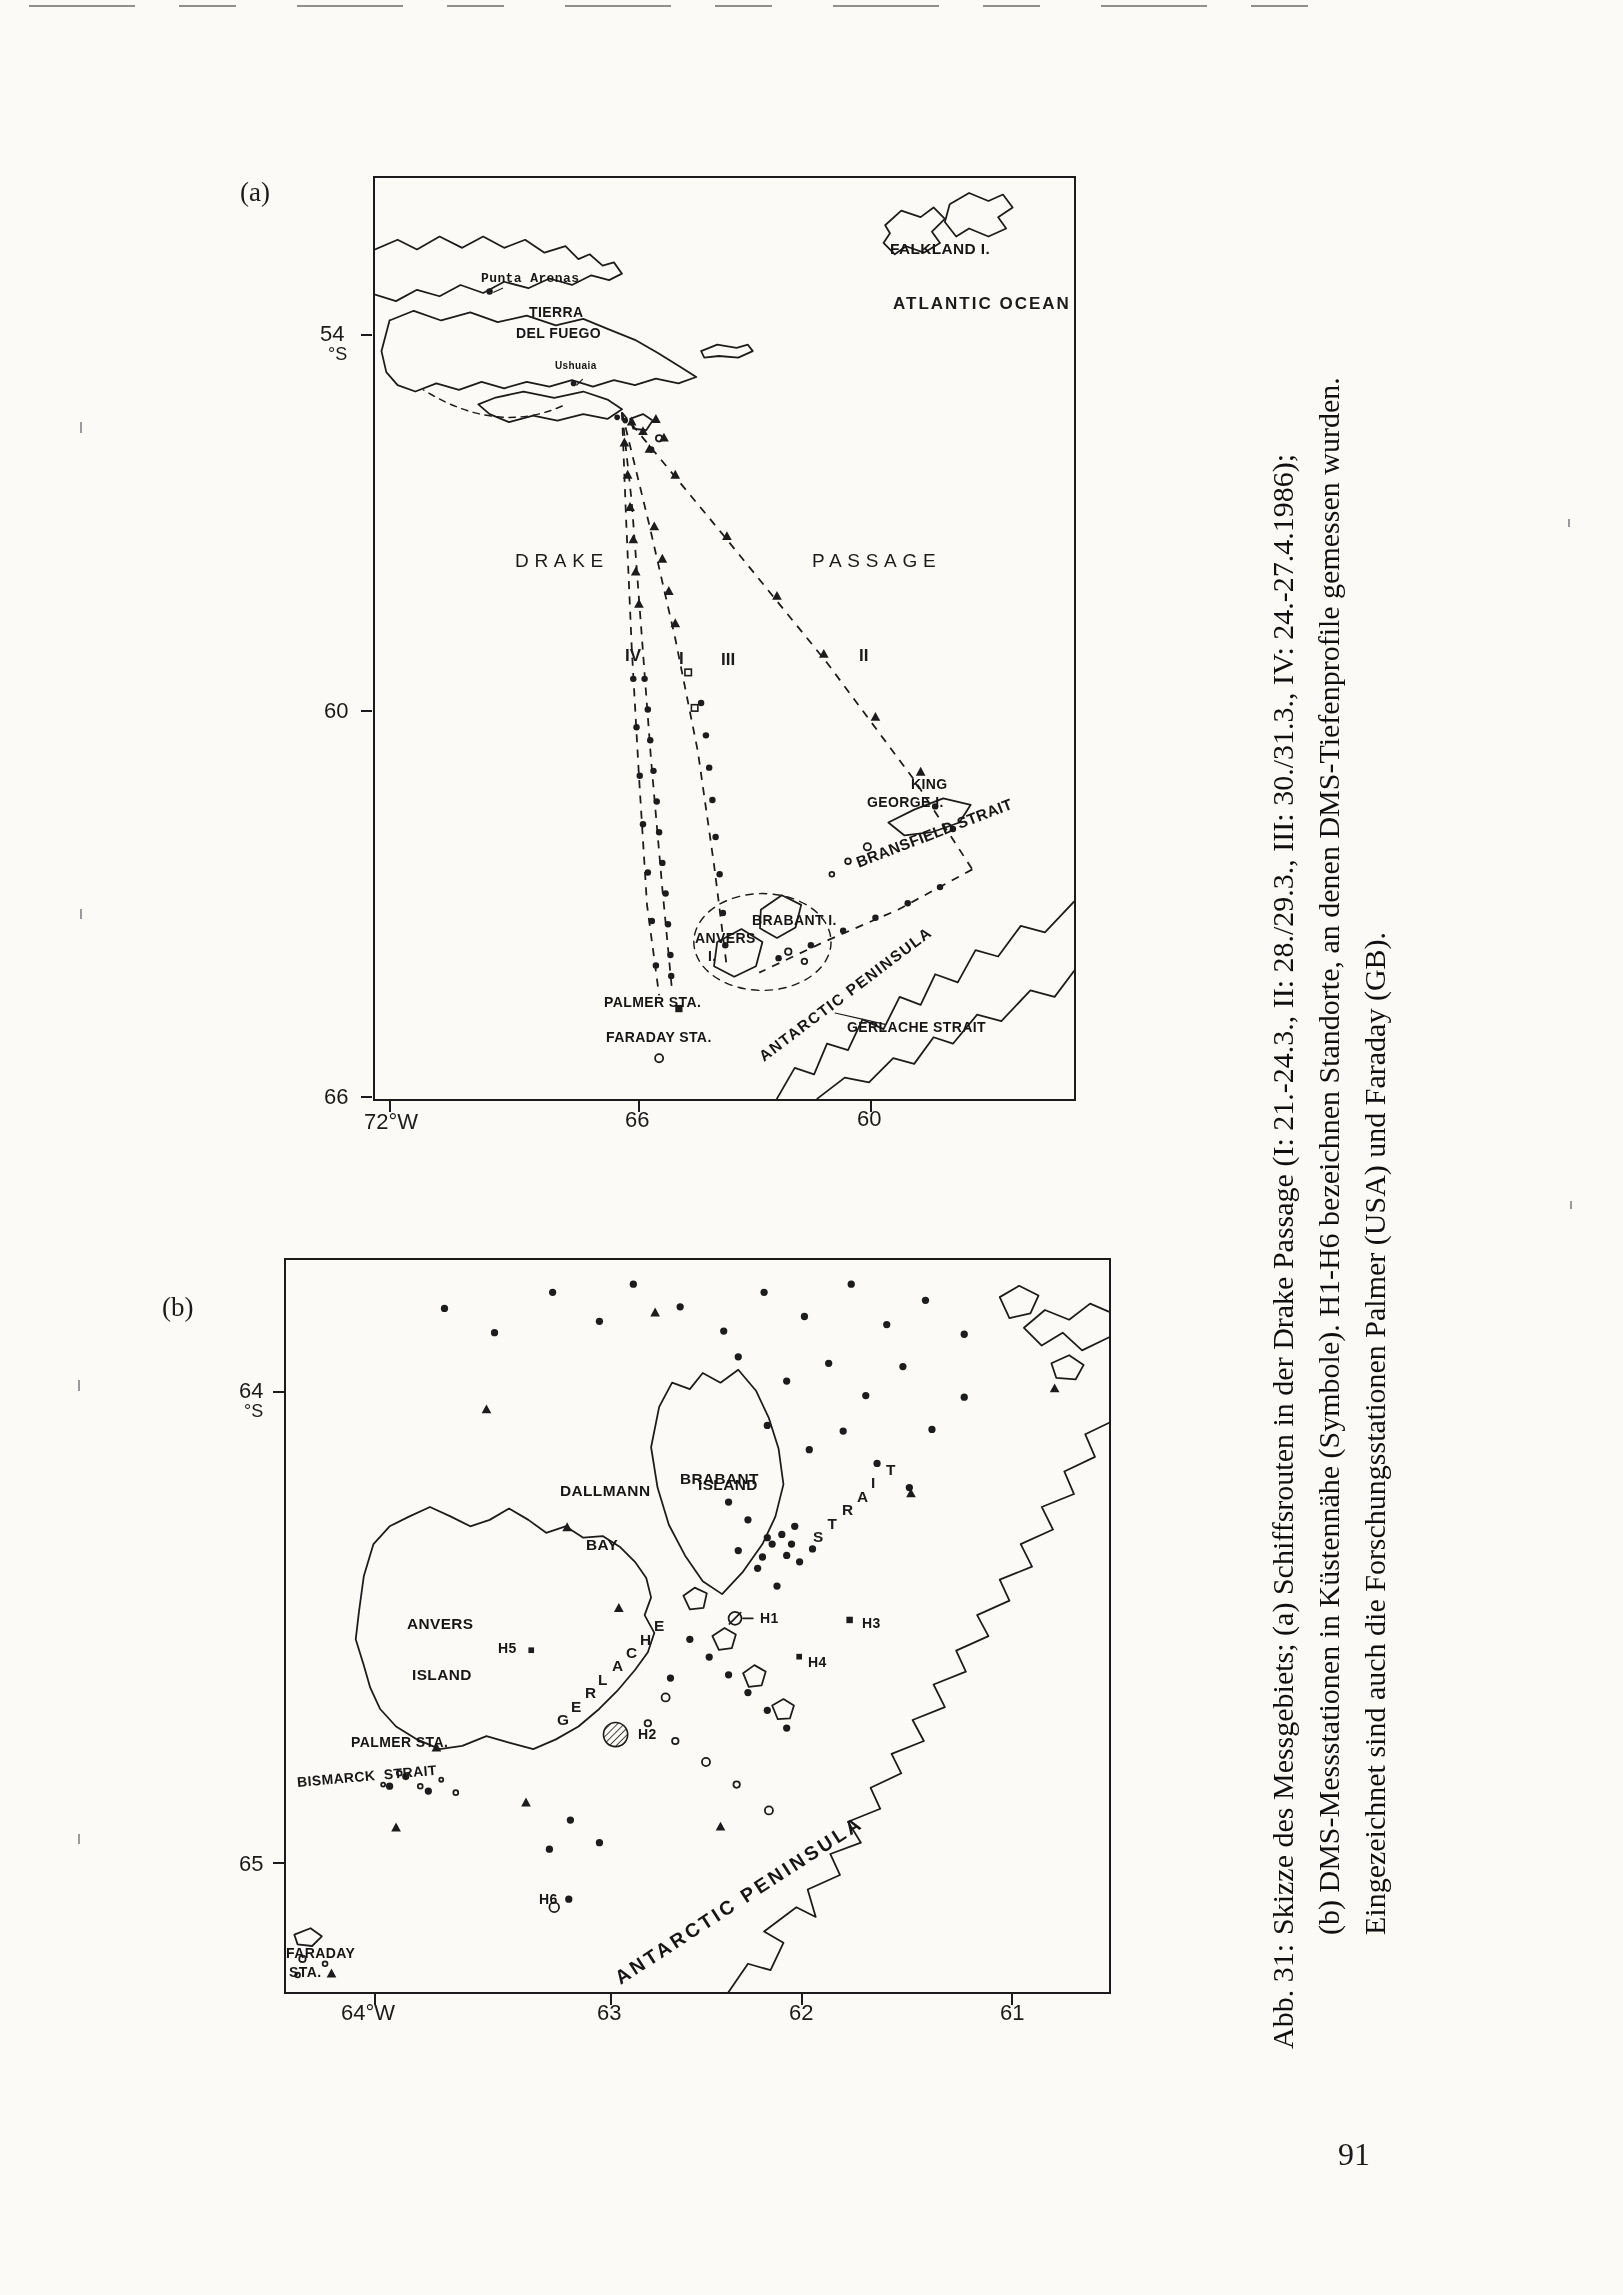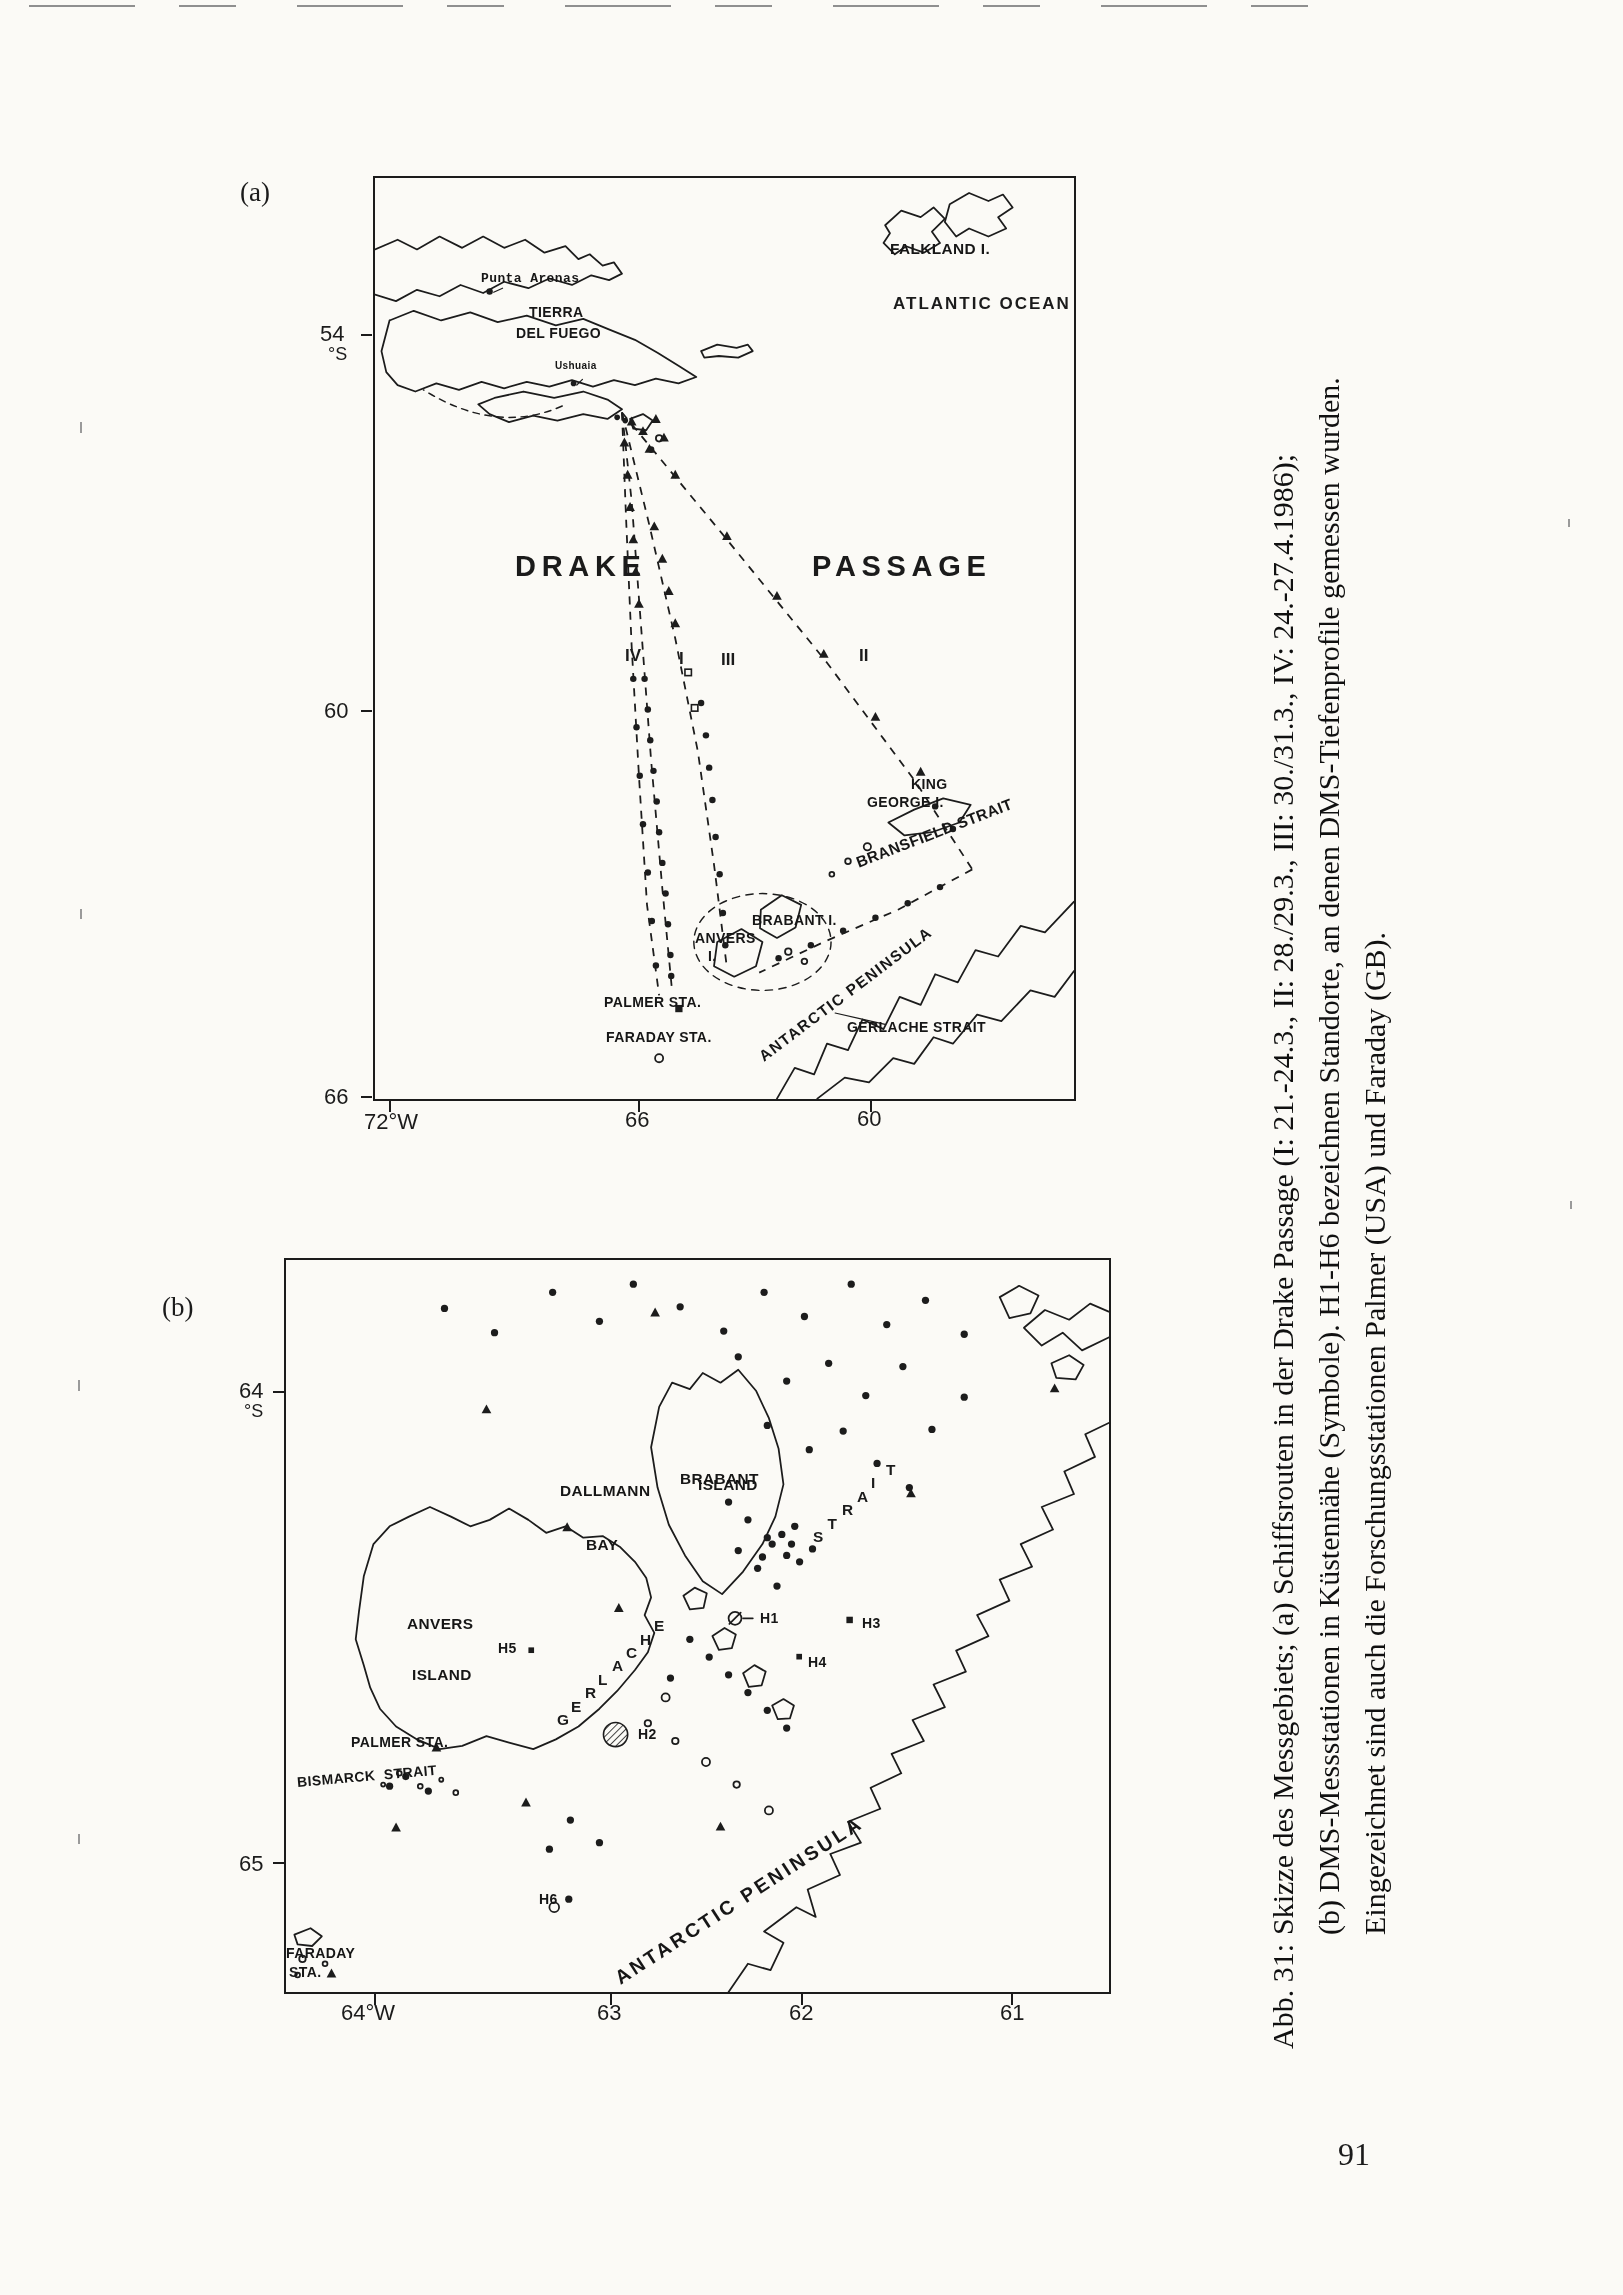--- a/index.html
+++ b/index.html
@@ -4,21 +4,21 @@
 <style>
   * { margin:0; padding:0; box-sizing:border-box; }
   html,body { width:1623px; height:2295px; }
   body { position:relative; background:#f2f1ec; font-family:"Liberation Sans",sans-serif; color:#1b1b1b; overflow:hidden; }
   .page { position:absolute; inset:0; background:#fbfaf6; }
   .map-frame { position:absolute; border:2px solid #1b1b1b; background:transparent; }
   .map-frame svg { display:block; }
   .geo { position:absolute; font-weight:bold; font-size:15.4px; letter-spacing:0.4px; white-space:pre; color:#161616; }
   .geo-sm { font-size:14px; }
   .sea { position:absolute; font-weight:bold; font-size:17px; letter-spacing:2px; white-space:pre; }
-  .big { position:absolute; font-weight:bold; font-size:29px; letter-spacing:5.7px; white-space:pre; }
+  .big { position:absolute; font-weight:normal; font-size:19px; letter-spacing:5.7px; white-space:pre; }
   .axis { position:absolute; font-size:22px; white-space:pre; }
   .route-lbl { position:absolute; font-weight:bold; font-size:17px; }
   .panel-lab { position:absolute; font-size:27px; font-family:"Liberation Serif",serif; }
   .tick { position:absolute; background:#1b1b1b; }
   .rotl { transform-origin:0 50%; }
   .spread { position:absolute; font-weight:bold; font-size:15.4px; }
   .spread span { position:absolute; }
   .caption { position:absolute; left:1260px; top:2049px; width:1899px; transform:rotate(-90deg); transform-origin:0 0; font-family:"Liberation Serif",serif; font-size:30px; line-height:46px; color:#101010; }
   .cap-line { white-space:nowrap; }
   .cap-label { display:inline-block; width:114px; }

